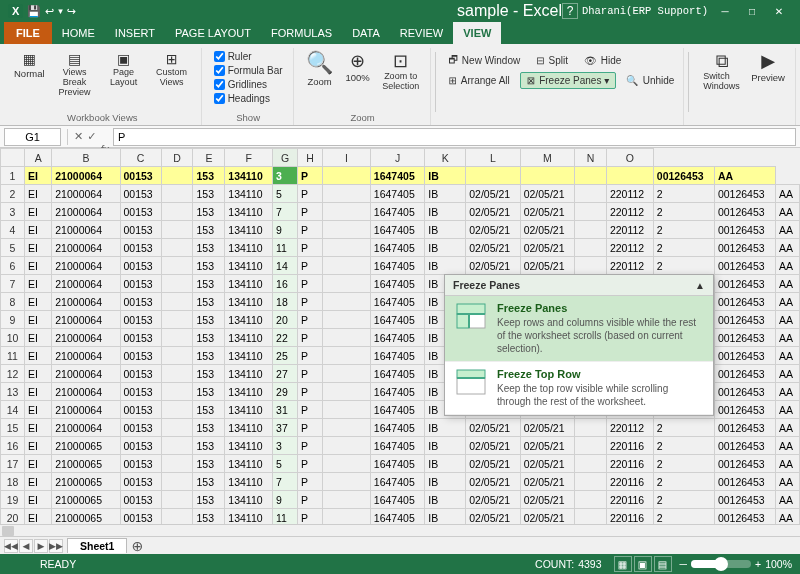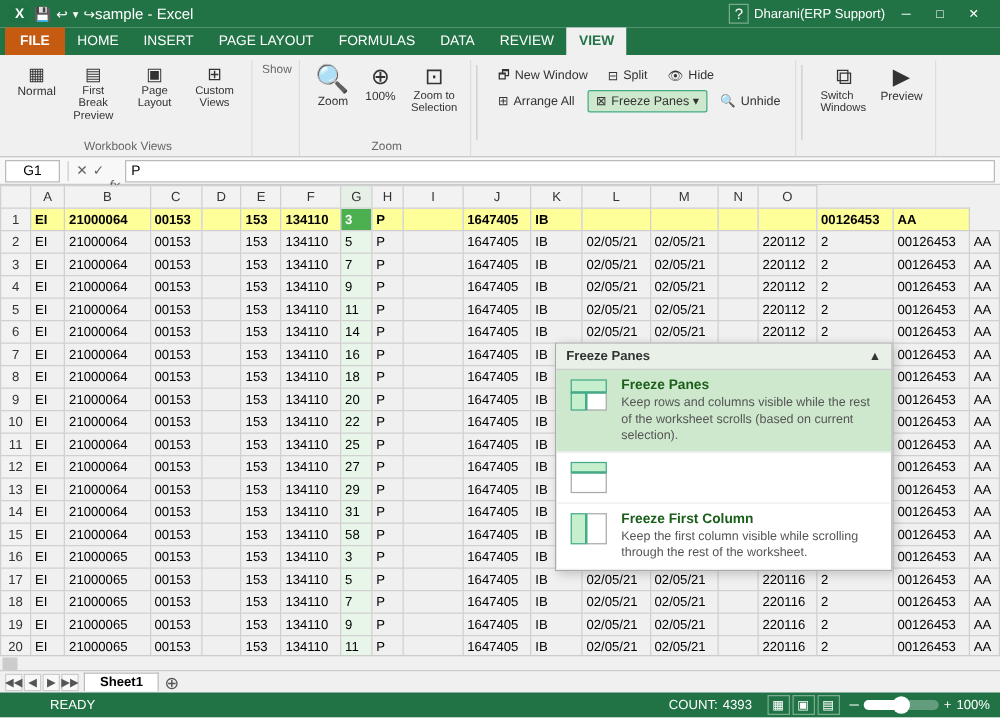--- a/index.html
+++ b/index.html
@@ -1,21 +1,21 @@
 <!DOCTYPE html>
 <html><head>
   <meta charset="utf-8">
   <style>
     * { margin: 0; padding: 0; box-sizing: border-box; }
     body { font-family: 'Segoe UI', Arial, sans-serif; font-size: 11px; background: #f0f0f0; width: 800px; height: 574px; overflow: hidden; }
 
     
     .title-bar { background: #217346; height: 22px; display: flex; align-items: center; justify-content: space-between; padding: 0 8px; color: white; font-size: 12px; }
     .title-bar-left { display: flex; align-items: center; gap: 4px; }
-    .title-bar-center { flex: 1; text-align: left; font-size: 12px; }
+    .title-bar-center { flex: 1; text-align: right; font-size: 16px; }
     .title-bar-right { display: flex; align-items: center; gap: 4px; color: white; font-size: 11px; }
     .win-controls { display: flex; gap: 1px; }
     .win-ctrl { width: 26px; height: 22px; display: flex; align-items: center; justify-content: center; cursor: pointer; font-size: 10px; }
 
     
     .ribbon-tabs { background: #217346; height: 22px; display: flex; align-items: flex-end; padding-left: 4px; }
     .ribbon-tab { padding: 3px 10px; font-size: 11px; color: white; cursor: pointer; height: 22px; display: flex; align-items: center; }
     .ribbon-tab.active { background: #f0f0f0; color: #217346; font-weight: bold; }
     .ribbon-tab.file { background: #c55a11; color: white; font-weight: bold; padding: 3px 12px; }
 
@@ -26,21 +26,21 @@
     .ribbon-group-label { font-size: 9.5px; color: #666; padding-bottom: 2px; text-align: center; }
     .ribbon-btn { display: flex; flex-direction: column; align-items: center; justify-content: center; padding: 2px 4px; cursor: pointer; border-radius: 2px; min-width: 36px; font-size: 9.5px; color: #333; gap: 2px; }
     .ribbon-btn .icon { font-size: 20px; line-height: 1; }
     .ribbon-btn .icon-sm { font-size: 14px; line-height: 1; }
     .ribbon-btn-sm { display: flex; flex-direction: row; align-items: center; padding: 2px 6px; cursor: pointer; border-radius: 2px; font-size: 10px; color: #333; gap: 4px; white-space: nowrap; }
     .checkbox-item { display: flex; align-items: center; gap: 3px; font-size: 10px; color: #333; padding: 1px 4px; }
     .checkbox-item input { width: 11px; height: 11px; cursor: pointer; }
 
     
     .formula-bar { background: #f8f8f8; border-bottom: 1px solid #ccc; height: 22px; display: flex; align-items: center; padding: 0 4px; gap: 4px; }
-    .name-box { width: 44px; border: 1px solid #bbb; height: 18px; font-size: 11px; padding: 0 4px; text-align: center; }
+    .name-box { width: 57px; border: 1px solid #bbb; height: 18px; font-size: 11px; padding: 0 4px; text-align: center; }
     .formula-divider { width: 1px; background: #ccc; height: 16px; margin: 0 2px; }
     .formula-input { flex: 1; border: 1px solid #bbb; height: 18px; font-size: 11px; padding: 0 4px; }
     .formula-icons { display: flex; gap: 4px; align-items: center; }
     
     table.grid { border-collapse: collapse; font-size: 11px; width: 100%; }
     table.grid th, table.grid td { border: 1px solid #d0d0d0; padding: 1px 3px; white-space: nowrap; overflow: hidden; }
     table.grid th { background: #f2f2f2; text-align: center; font-weight: normal; color: #333; min-width: 24px; height: 18px; font-size: 10.5px; }
     table.grid th.row-header { width: 24px; min-width: 24px; background: #f2f2f2; }
     table.grid td { height: 18px; max-width: 80px; font-size: 10.5px; }
     table.grid tr:first-child th { height: 18px; }
@@ -83,21 +83,21 @@
   <div class="title-bar-left">
     <span style="background:#1e7145;color:white;font-weight:bold;font-size:11px;padding:1px 4px;border-radius:2px;">X</span>
     <span style="font-size:11px;cursor:pointer;">💾</span>
     <span style="font-size:11px;cursor:pointer;">↩</span>
     <span style="font-size:9px;cursor:pointer;">▾</span>
     <span style="font-size:11px;cursor:pointer;">↪</span>
   </div>
   <div class="title-bar-center">sample - Excel</div>
   <div class="title-bar-right">
     <span style="cursor:pointer;font-size:12px;border:1px solid rgba(255,255,255,0.4);width:16px;height:16px;display:flex;align-items:center;justify-content:center;">?</span>
-    <span style="font-size:10.5px;">Dharani(ERP Support)</span>
+    <span style="font-size:10.5px;font-family:Liberation Mono, monospace;">Dharani(ERP Support)</span>
     <div class="win-controls">
       <div class="win-ctrl">─</div>
       <div class="win-ctrl">□</div>
       <div class="win-ctrl close">✕</div>
     </div>
   </div>
 </div>
 
 <div class="ribbon-tabs">
   <div class="ribbon-tab file">FILE</div>
@@ -113,35 +113,53 @@
 <div class="ribbon">
 
   <div class="ribbon-group">
     <div class="ribbon-group-content">
       <div class="ribbon-btn">
         <div class="icon-sm">▦</div>
         <span>Normal</span>
       </div>
       <div class="ribbon-btn" style="max-width:48px;">
         <div class="icon-sm">▤</div>
-        <span style="font-size:9px;text-align:center;white-space:normal;line-height:1.1;">First Break Preview</span>
+        <span style="font-size:9px;text-align:center;white-space:normal;line-height:1.1;">Views Break Preview</span>
       </div>
       <div class="ribbon-btn" style="max-width:46px;">
         <div class="icon-sm">▣</div>
         <span style="font-size:9px;text-align:center;white-space:normal;line-height:1.1;">Page Layout</span>
       </div>
       <div class="ribbon-btn" style="max-width:46px;">
         <div class="icon-sm">⊞</div>
         <span style="font-size:9px;text-align:center;white-space:normal;line-height:1.1;">Custom Views</span>
       </div>
     </div>
     <div class="ribbon-group-label">Workbook Views</div>
   </div>
 
   <div class="ribbon-group">
+    <div class="ribbon-group-content" style="flex-direction:column;gap:1px;">
+      <div class="checkbox-item">
+        <input type="checkbox" checked="" style="">
+        <span>Ruler</span>
+      </div>
+      <div class="checkbox-item">
+        <input type="checkbox" checked="" style="">
+        <span>Formula Bar</span>
+      </div>
+      <div class="checkbox-item">
+        <input type="checkbox" checked="" style="">
+        <span>Gridlines</span>
+      </div>
+      <div class="checkbox-item">
+        <input type="checkbox" checked="" style="">
+        <span>Headings</span>
+      </div>
+    </div>
     <div class="ribbon-group-label">Show</div>
   </div>
 
   <div class="ribbon-group">
     <div class="ribbon-group-content">
       <div class="ribbon-btn">
         <div class="icon" style="font-size:22px;">🔍</div>
         <span>Zoom</span>
       </div>
       <div class="ribbon-btn">
@@ -538,21 +556,21 @@
             <td>AA</td>
           </tr>
           <tr>
             <th class="row-header">15</th>
             <td>EI</td>
             <td>21000064</td>
             <td>00153</td>
             <td></td>
             <td>153</td>
             <td>134110</td>
-            <td style="background: rgb(232, 245, 233);">58</td>
+            <td style="background: rgb(232, 245, 233);">37</td>
             <td>P</td>
             <td></td>
             <td>1647405</td>
             <td>IB</td>
             <td>02/05/21</td>
             <td>02/05/21</td>
             <td></td>
             <td>220112</td>
             <td>2</td>
             <td>00126453</td>
@@ -688,32 +706,23 @@
       </div>
     </div>
     <div class="freeze-option">
       <div class="freeze-option-icon">
         <svg width="32" height="28" viewBox="0 0 32 28">
           <rect x="2" y="2" width="28" height="8" fill="#c6efce" stroke="#4a8" stroke-width="1"></rect>
           <rect x="2" y="10" width="28" height="16" fill="#fff" stroke="#aaa" stroke-width="1"></rect>
           <line x1="2" y1="10" x2="30" y2="10" stroke="#4a8" stroke-width="2"></line>
         </svg>
       </div>
-    </div>
-    <div class="freeze-option">
-      <div class="freeze-option-icon">
-        <svg width="32" height="28" viewBox="0 0 32 28">
-          <rect x="2" y="2" width="12" height="24" fill="#c6efce" stroke="#4a8" stroke-width="1"></rect>
-          <rect x="14" y="2" width="16" height="24" fill="#fff" stroke="#aaa" stroke-width="1"></rect>
-          <line x1="14" y1="2" x2="14" y2="26" stroke="#4a8" stroke-width="2"></line>
-        </svg>
-      </div>
       <div class="freeze-option-text">
-        <div class="freeze-option-title">Freeze First Column</div>
-        <div class="freeze-option-desc">Keep the first column visible while scrolling through the rest of the worksheet.</div>
+        <div class="freeze-option-title">Freeze Top Row</div>
+        <div class="freeze-option-desc">Keep the top row visible while scrolling through the rest of the worksheet.</div>
       </div>
     </div>
   </div>
 </div>
 
 <div class="hscroll">
   <div style="width:12px;height:10px;background:#ccc;border-radius:1px;cursor:pointer;"></div>
 </div>
 
 <div class="sheet-tabs-bar">

